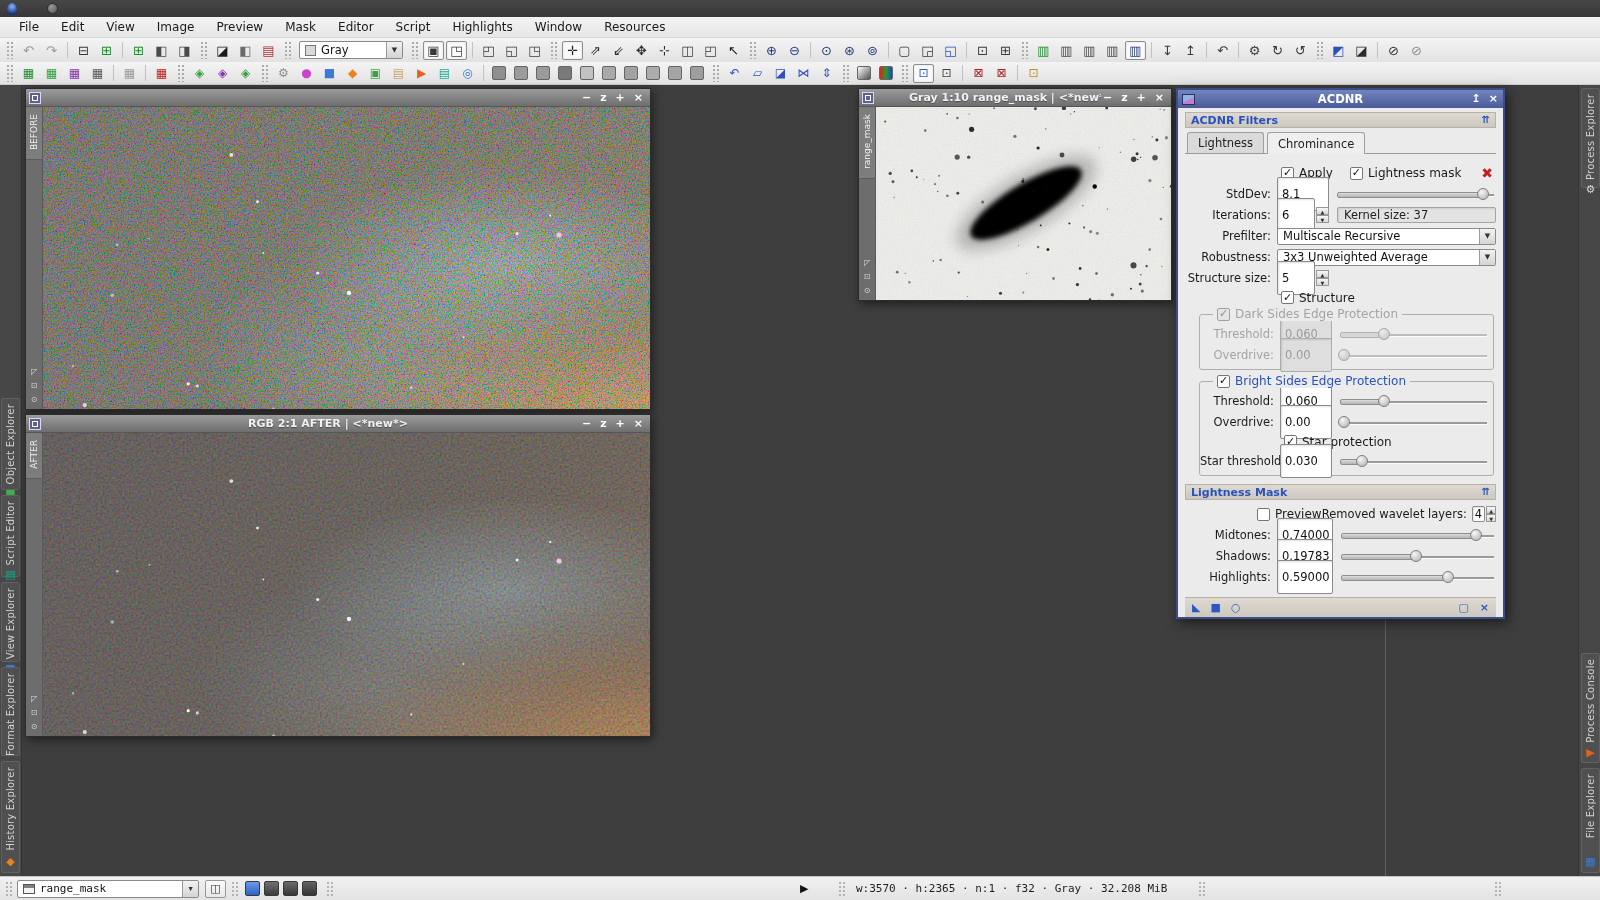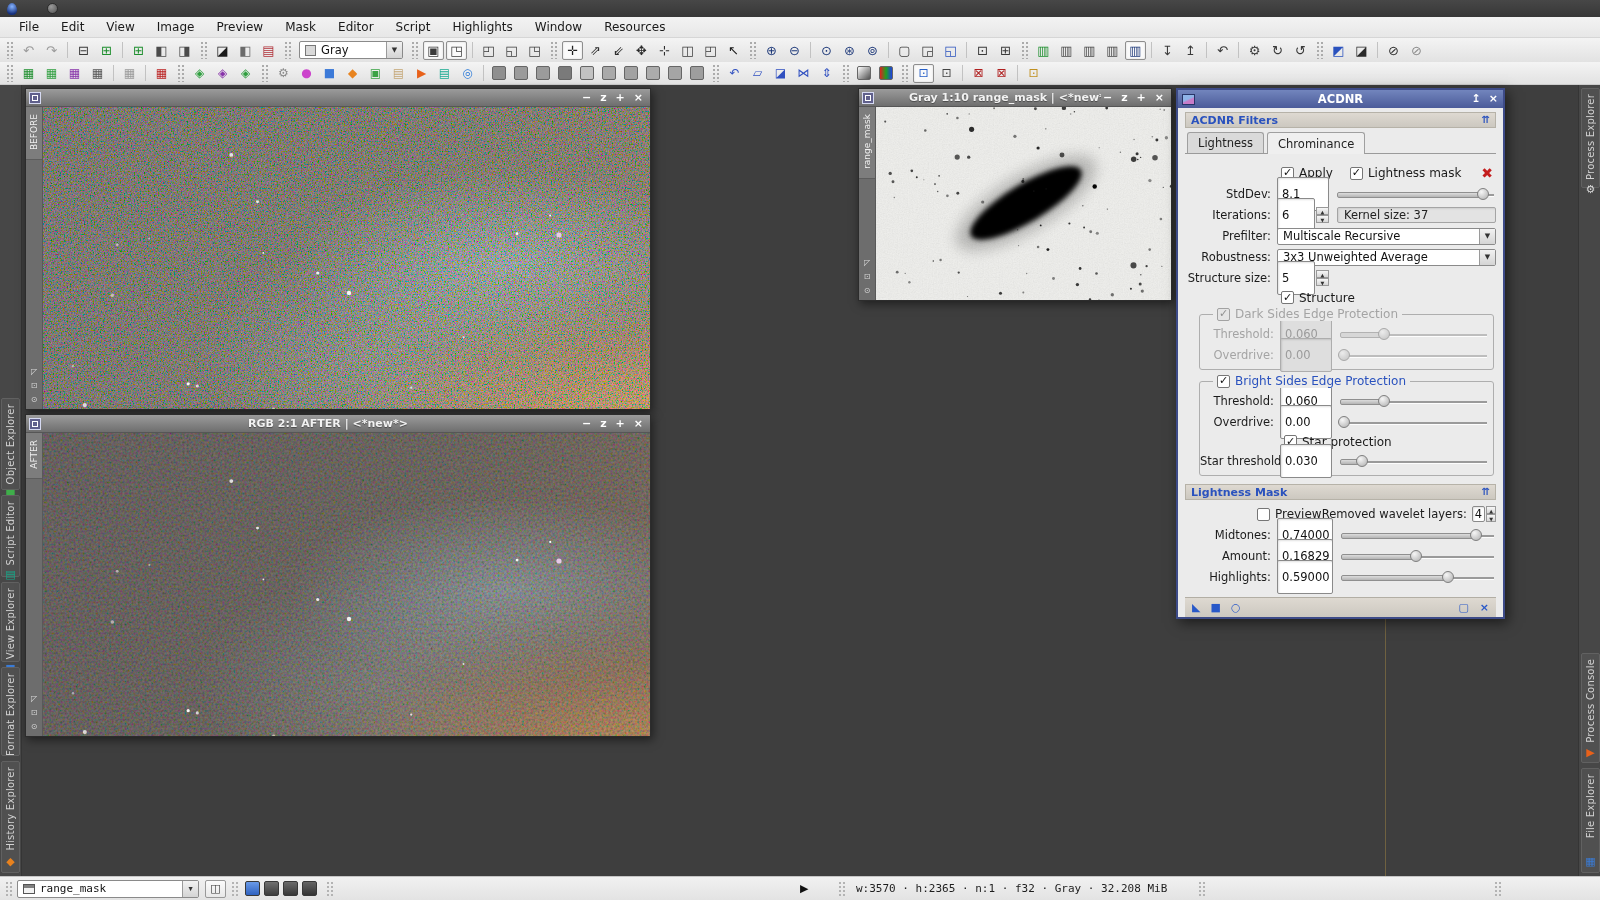--- a/index.html
+++ b/index.html
@@ -923,22 +923,22 @@
           </div>
           <div class="row">
             <span class="lbl">Midtones:</span>
             <span class="ed" style="width:56px">0.74000</span>
             <div class="slider">
                 <i class="fill" style="width:88%"></i>
                 <i class="thumb" style="left:88%"></i>
               </div>
           </div>
           <div class="row">
-            <span class="lbl">Amount:</span>
-            <span class="ed" style="width:56px">0.16829</span>
+            <span class="lbl">Shadows:</span>
+            <span class="ed" style="width:56px">0.19783</span>
             <div class="slider">
                 <i class="fill" style="width:49%"></i>
                 <i class="thumb" style="left:49%"></i>
               </div>
           </div>
           <div class="row">
             <span class="lbl">Highlights:</span>
             <span class="ed" style="width:56px">0.59000</span>
             <div class="slider">
                 <i class="fill" style="width:70%"></i>

